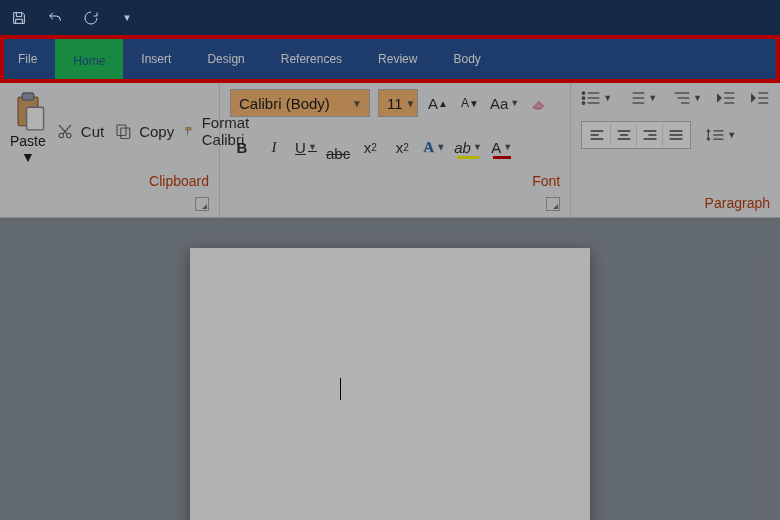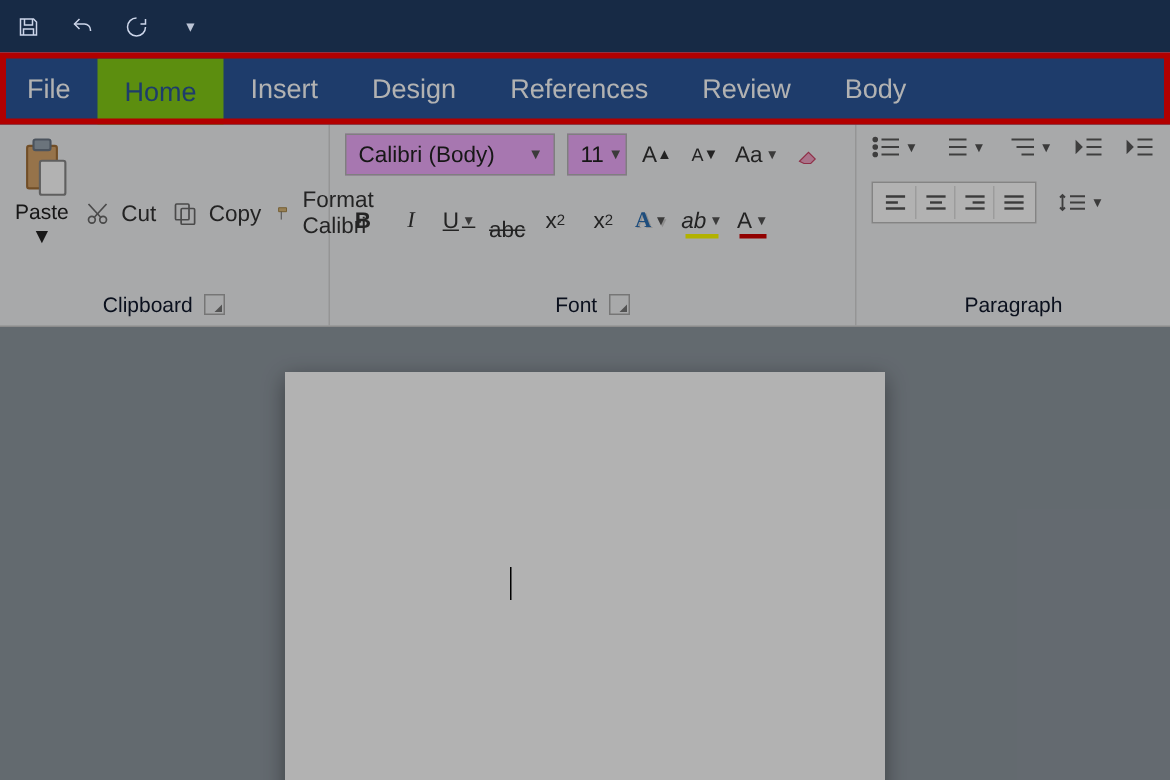--- a/index.html
+++ b/index.html
@@ -24,40 +24,40 @@
   .tabs-wrap { background: #2b579a; position: relative; }
   .tabs-highlight {
     position: absolute; inset: 0; border: 4px solid #ff0000;
     pointer-events: none;
   }
   .tabs {
     display: flex; align-items: stretch; height: 48px;
   }
   .tab {
     display: flex; align-items: center; justify-content: center;
-    padding: 0 18px; color: #ffffff; font-size: 18px; font-weight: 400;
+    padding: 0 18px; color: #ffffff; font-size: 12px; font-weight: 400;
     cursor: pointer;
   }
   .tab.active {
-    background: #84cc16; color: #2b579a; margin-top: 4px;
+    background: #22c55e; color: #2b579a; margin-top: 4px;
   }
 
   
   .ribbon {
     background: #f1f2f4; display: flex; height: 135px; border-bottom: 1px solid #c9c9c9;
   }
   .group {
     border-right: 1px solid #d6d6d6; padding: 6px 10px 2px 10px;
     display: flex; flex-direction: column; justify-content: space-between;
   }
   .group:last-child { border-right: none; }
   .group-body { flex: 1; display: flex; gap: 10px; }
   .group-label {
-    text-align: center; color: #0f172a; font-size: 14px; padding: 2px 0 4px;
-    display: flex; justify-content: center; align-items: center; gap: 8px;
+    text-align: center; color: #c2410c; font-size: 14px; padding: 2px 0 4px;
+    display: flex; justify-content: center; align-items: flex-end; gap: 8px; flex-direction: column;
   }
   .dlgl {
     width: 14px; height: 14px; border: 1px solid #aaa; position: relative;
     display: inline-block;
   }
   .dlgl::after {
     content: ""; position: absolute; right: 1px; bottom: 1px;
     width: 0; height: 0; border-left: 5px solid transparent; border-bottom: 5px solid #777;
   }
 
@@ -74,21 +74,21 @@
     display: flex; align-items: center; gap: 7px; color: #333; font-size: 15px;
   }
   .small-cmd svg { width: 18px; height: 18px; stroke: #6a6a6a; fill: none; stroke-width: 1.5; }
 
   
   .font { width: 360px; }
   .font-body { flex-direction: column; gap: 12px; }
   .row { display: flex; align-items: center; gap: 8px; }
   .combo {
     display: flex; align-items: center; justify-content: space-between;
-    border: 1px solid #b7b7b7; background: #f0abfc; height: 28px; padding: 0 4px 0 8px;
+    border: 1px solid #b7b7b7; background: #fdba74; height: 28px; padding: 0 4px 0 8px;
     font-size: 15px; color: #222;
   }
   .combo .caret { font-size: 10px; color: #555; padding: 0 3px; }
   .font-name { width: 140px; }
   .font-size { width: 40px; }
   .chip {
     display: inline-flex; align-items: center; justify-content: center;
     min-width: 24px; height: 24px; color: #333; font-size: 15px; position: relative;
   }
   .chip sup, .chip sub { font-size: 10px; }

